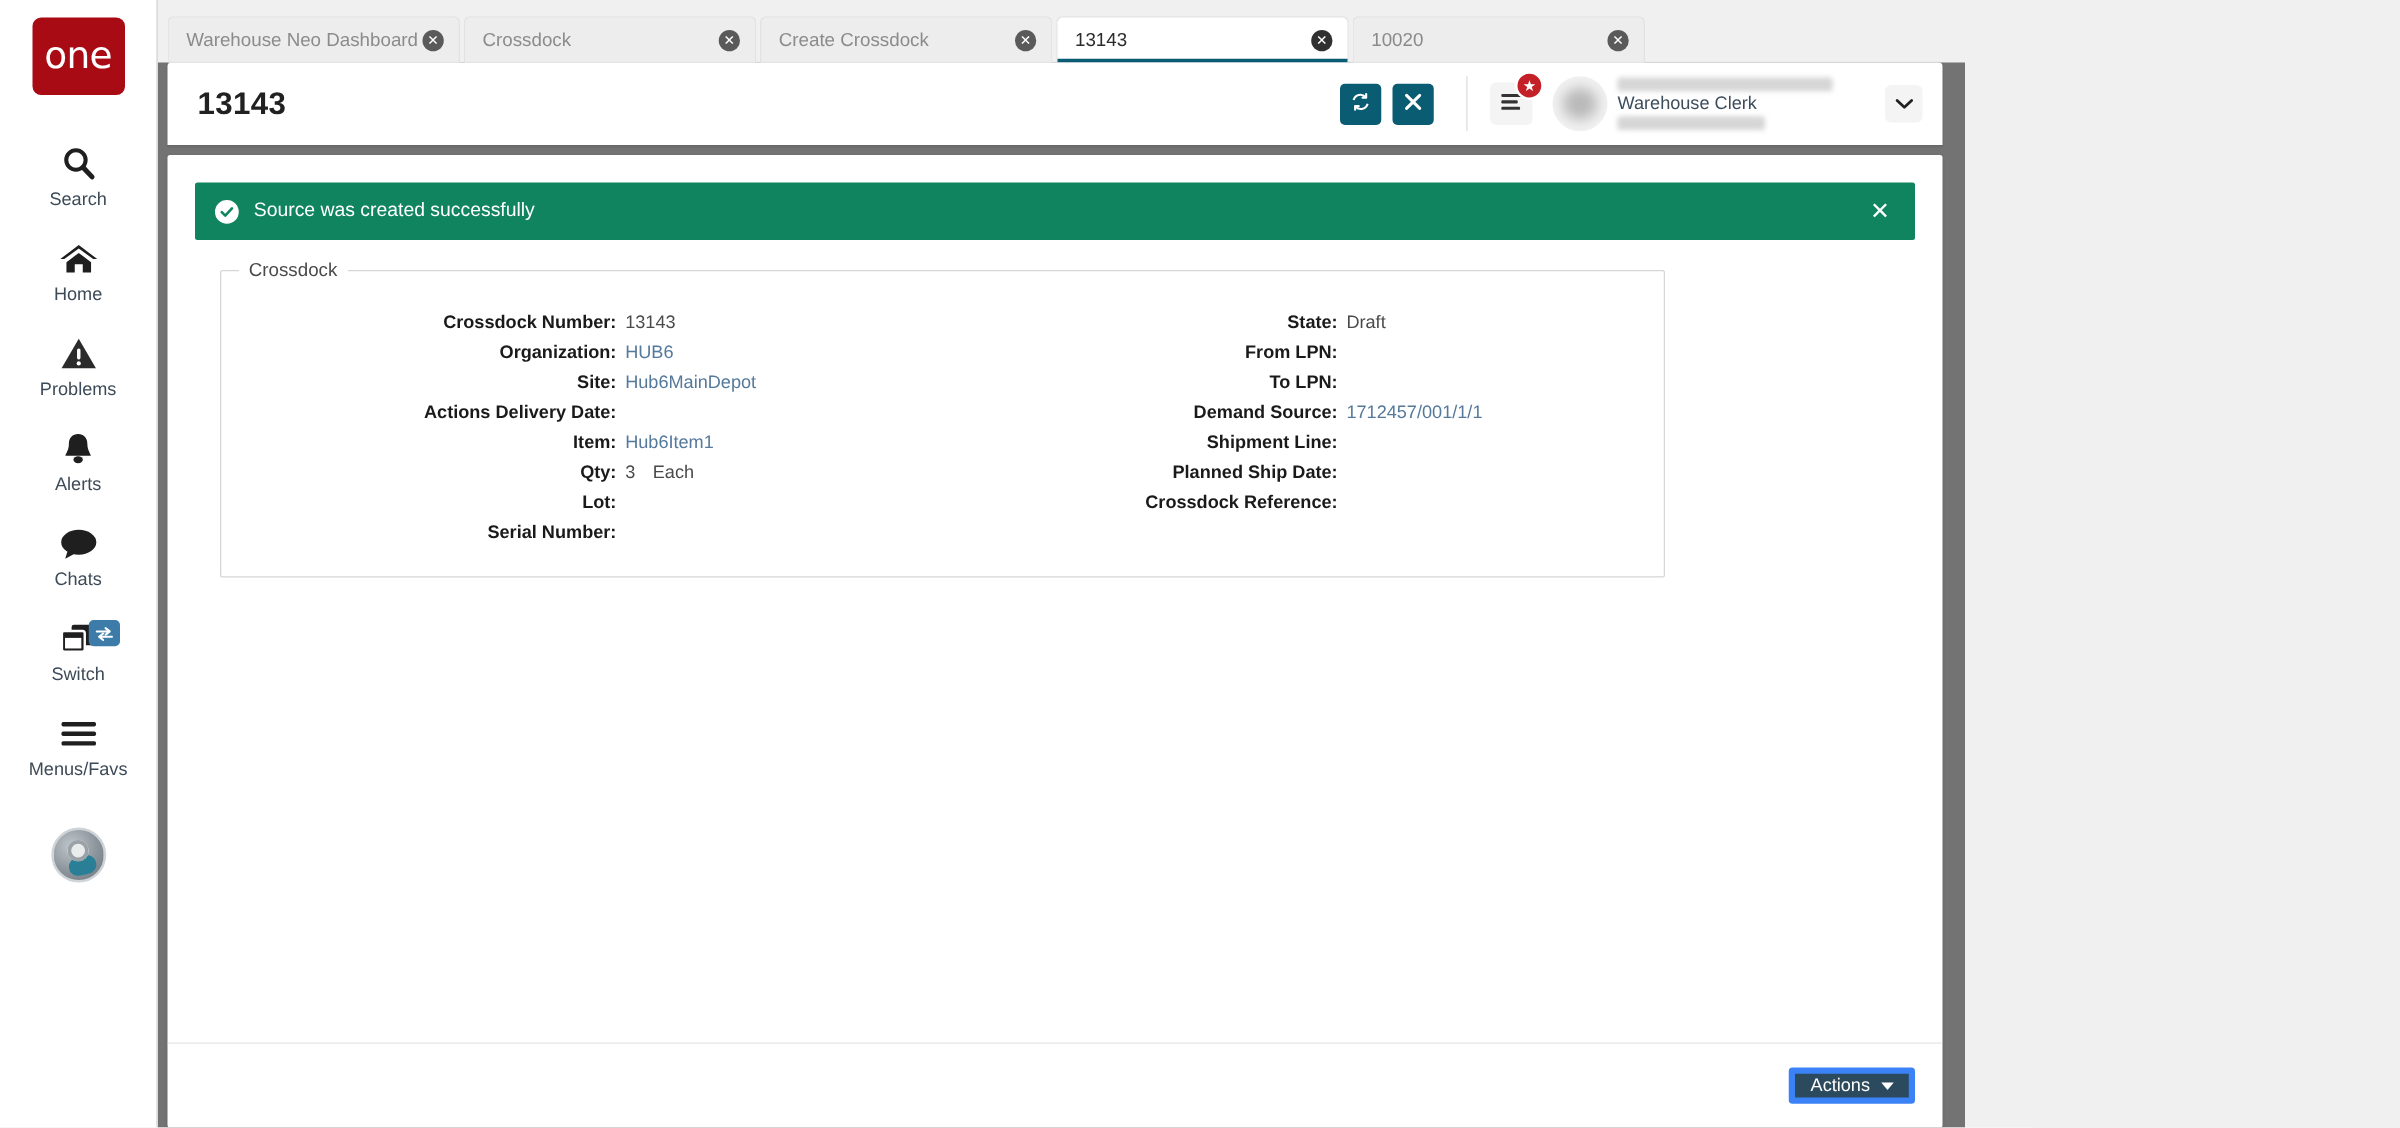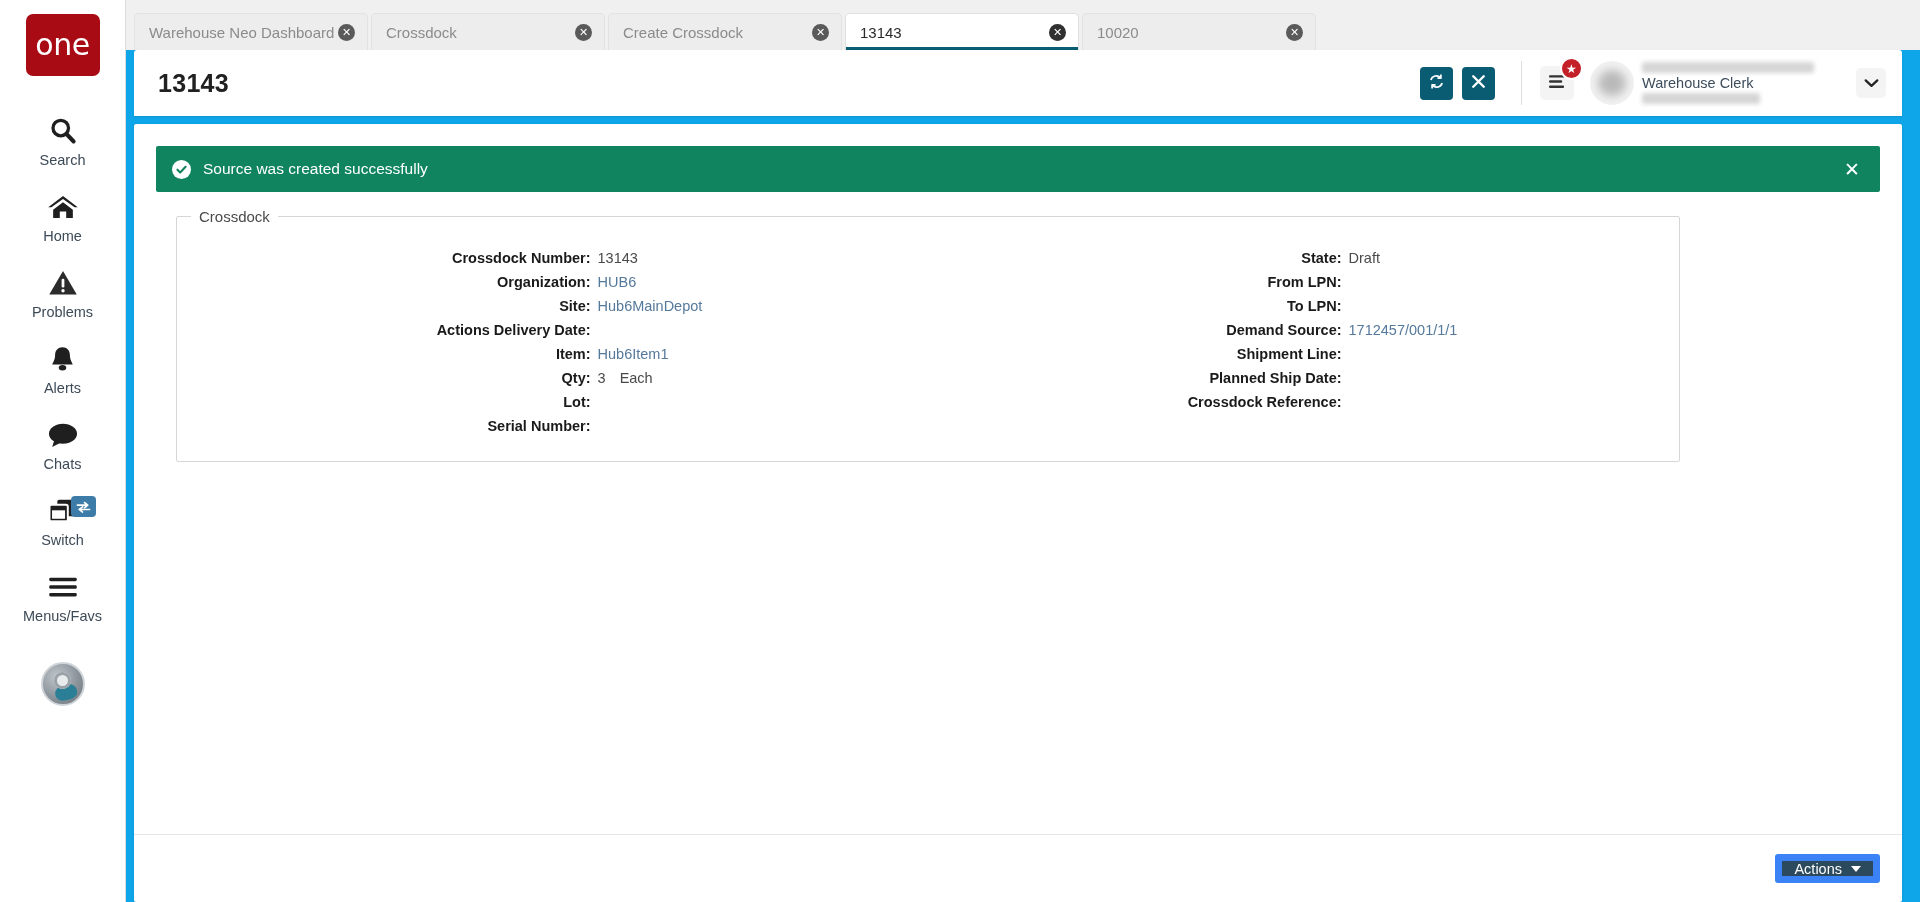--- a/index.html
+++ b/index.html
@@ -3,21 +3,21 @@
 <meta charset="utf-8">
 <title>Crossdock 13143</title>
 <style>
   * { box-sizing: border-box; margin: 0; padding: 0; }
   html, body {
     width: 1920px; height: 902px;
     background: #f0f0f0;
     font-family: "Liberation Sans", sans-serif;
     overflow: hidden;
   }
-  .app { display: flex; width: 1920px; height: 902px; }
+  .app { display: flex; width: 1572px; height: 902px; }
 
   
   .sidebar {
     width: 126px; min-width: 126px; height: 902px;
     background: #ffffff;
     border-right: 1px solid #dcdcdc;
     display: flex; flex-direction: column; align-items: center;
     padding-top: 14px;
     position: relative; z-index: 5;
   }
@@ -61,21 +61,21 @@
   }
   .avatar-bottom::before {
     content: ""; position: absolute; width: 17px; height: 17px; border-radius: 50%;
     background: #e9eced; top: 8px; left: 11px; z-index: 2;
     box-shadow: inset 0 0 0 3px #9aa2a8;
   }
 
   
   .main {
     flex: 1; height: 902px; display: flex; flex-direction: column;
-    background: #0ea5e9; overflow: hidden;
+    background: #737373; overflow: hidden;
   }
 
   
   .tabstrip {
     height: 50px; display: flex; align-items: flex-end;
     padding: 0 0 0 8px; gap: 3px;
     background: #f0f0f0;
   }
   .tab {
     height: 37px; width: 234px; min-width: 234px;
@@ -205,21 +205,21 @@
   .fval .uom { margin-left: 14px; color: #4a4a4a; }
 
   
   .card-footer {
     height: 68px; border-top: 1px solid #e6e6e6;
     display: flex; align-items: center; justify-content: flex-end;
     padding: 0 22px;
   }
   .actions-btn {
     background: #2c4a5e; color: #ffffff;
-    border: 7px solid #3b82f6; border-radius: 3px;
+    border: 5px solid #3b82f6; border-radius: 3px;
     height: 29px; padding: 0 12px;
     display: flex; align-items: center; gap: 9px;
     font-size: 14.5px; cursor: pointer;
     font-family: "Liberation Sans", sans-serif;
   }
   .actions-caret {
     width: 0; height: 0; border-left: 5px solid transparent;
     border-right: 5px solid transparent; border-top: 6px solid #ffffff;
   }
 </style>

